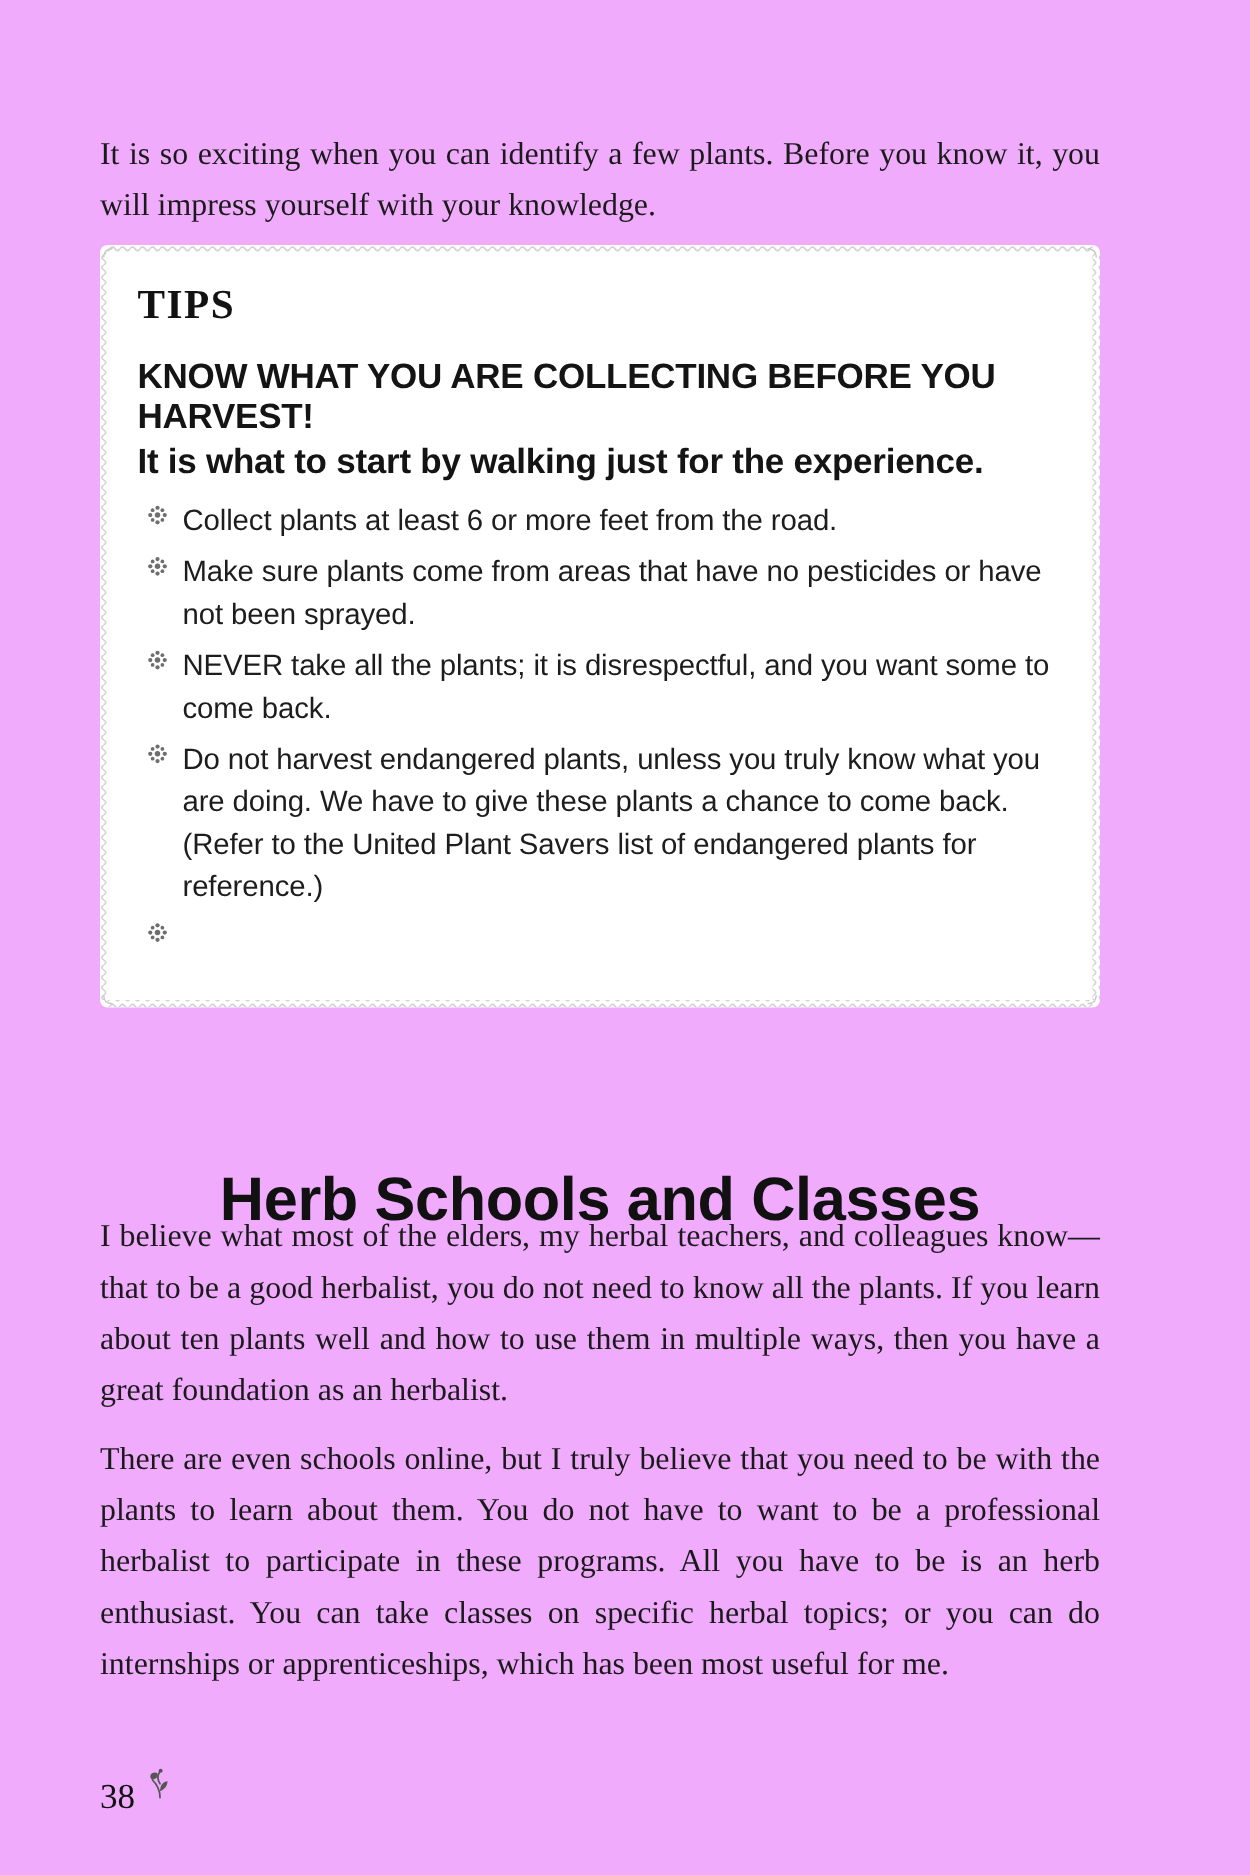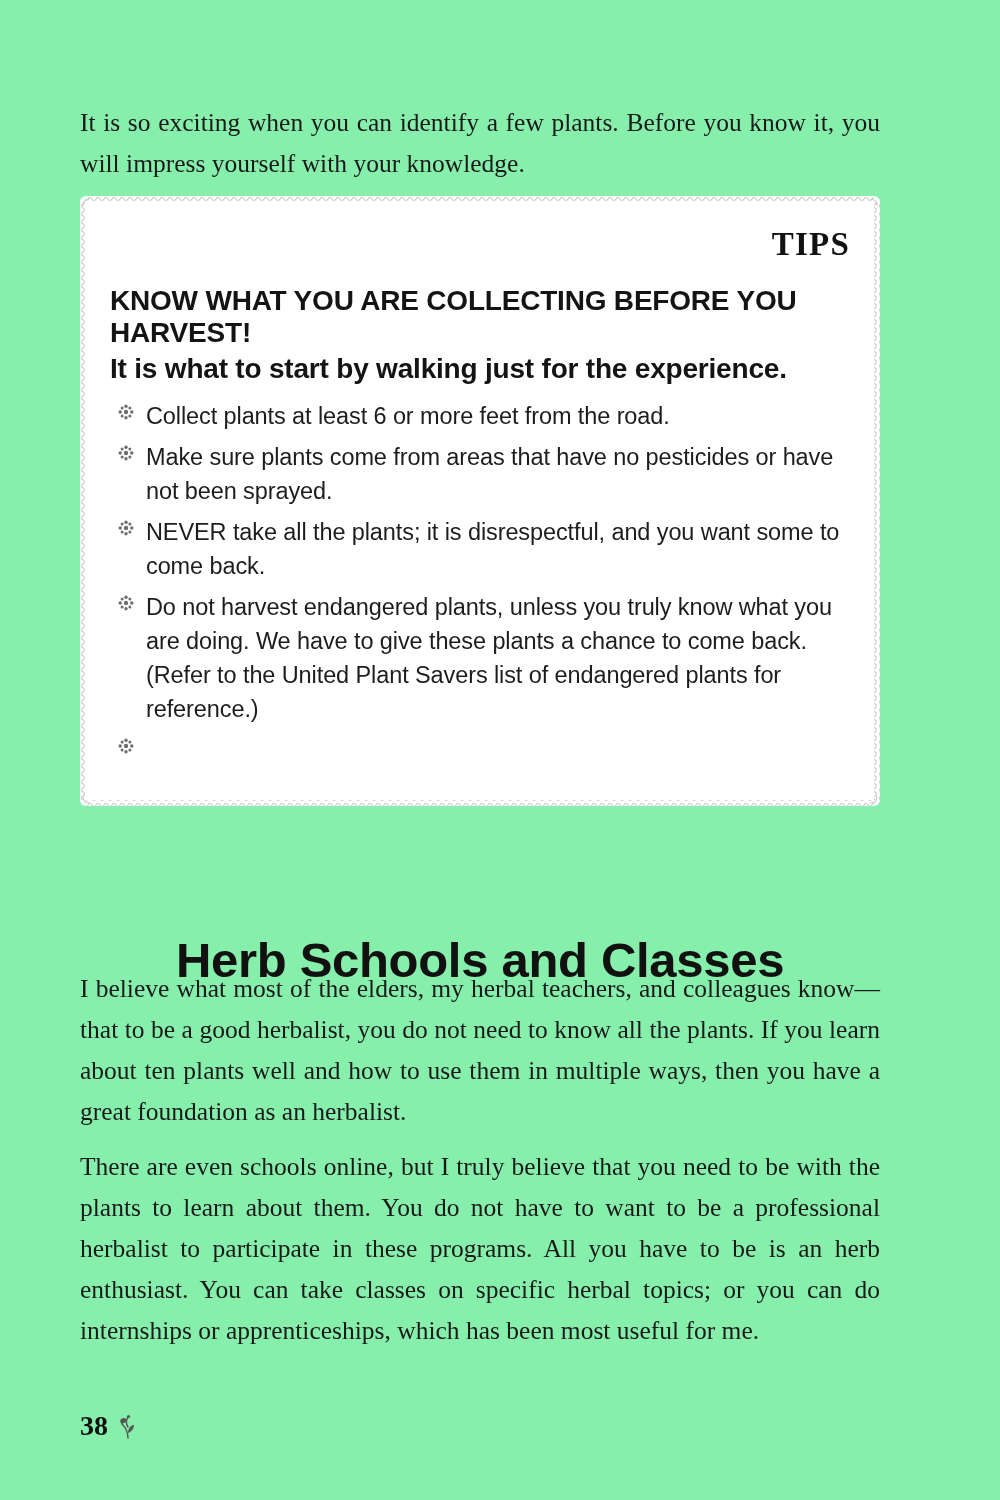--- a/index.html
+++ b/index.html
@@ -5,21 +5,21 @@
   html, body {
     margin: 0;
     padding: 0;
     background: #ffffff;
   }
 
   .page {
     position: relative;
     width: 1000px;
     height: 1500px;
-    background: #86efac;
+    background: #f0abfc;
     overflow: hidden;
     box-sizing: border-box;
   }
 
   
   .body-text {
     font-family: "Liberation Serif", "DejaVu Serif", serif;
     font-size: 25.5px;
     line-height: 41px;
     color: #1a1a1a;
@@ -64,21 +64,21 @@
     height: 100%;
     box-sizing: border-box;
     padding: 22px 30px 0 30px;
   }
 
   .tips-title {
     font-family: "Liberation Serif", "DejaVu Serif", serif;
     font-weight: bold;
     font-size: 33px;
     letter-spacing: 1.2px;
-    text-align: right;
+    text-align: left;
     color: #121212;
     margin: 8px 0 22px 0;
   }
 
   .tips-lead {
     font-family: "Liberation Sans Narrow", "Liberation Sans", "DejaVu Sans", sans-serif;
     font-weight: bold;
     font-size: 28px;
     line-height: 32px;
     color: #141414;
@@ -153,23 +153,23 @@
     position: absolute;
     left: 80px;
     top: 1408px;
     width: 800px;
     height: 44px;
   }
 
   .page-number {
     position: absolute;
     left: 0;
-    top: 0;
+    top: 12px;
     font-family: "Liberation Serif", "DejaVu Serif", serif;
-    font-weight: bold;
+    font-weight: normal;
     font-size: 28px;
     line-height: 36px;
     color: #111111;
   }
 
   .page-ornament {
     position: absolute;
     left: 36px;
     top: 6px;
     width: 24px;

